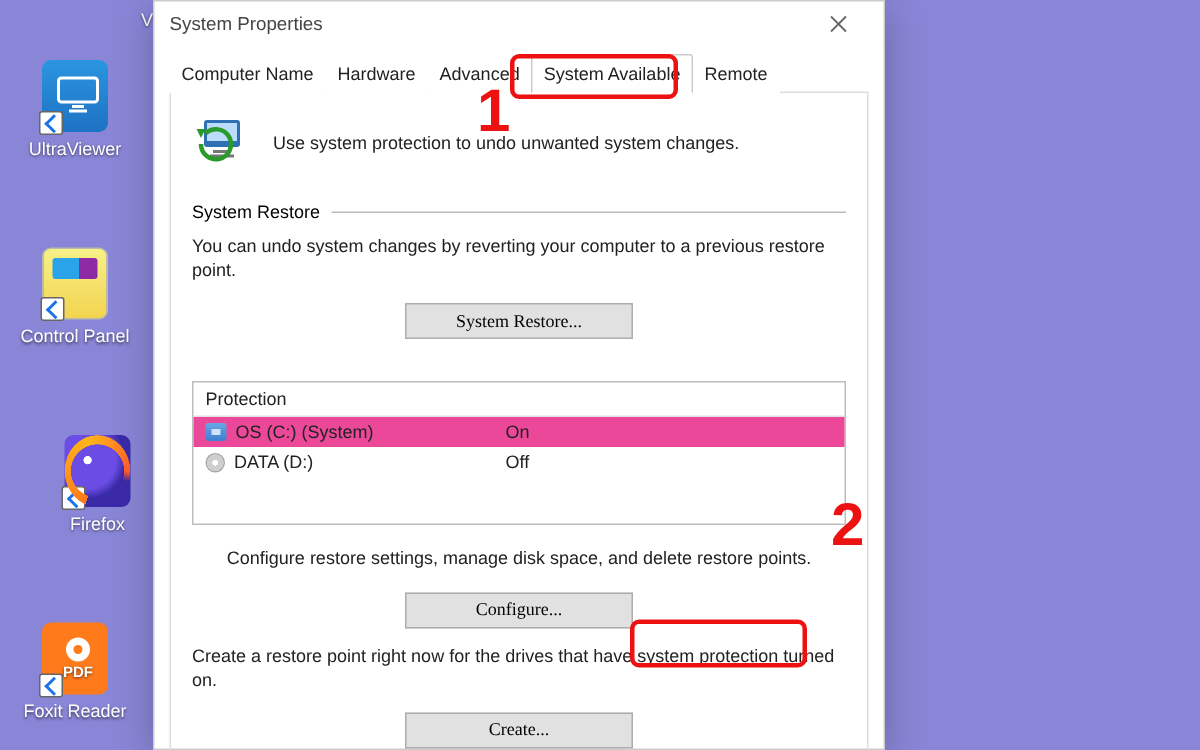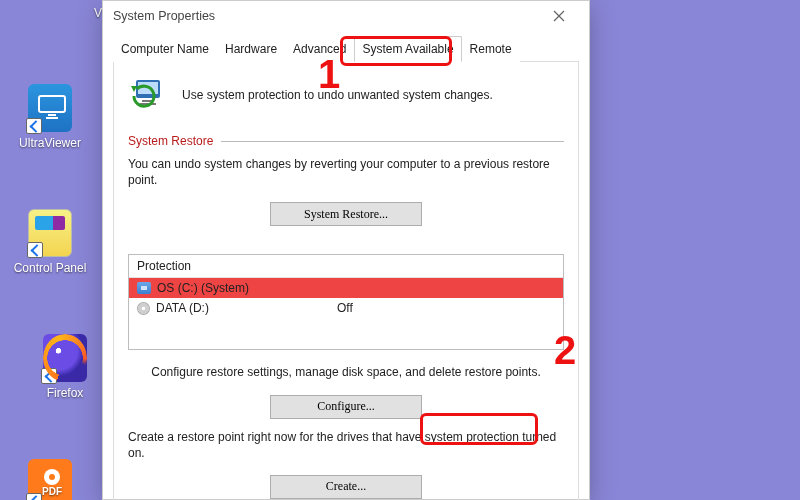--- a/index.html
+++ b/index.html
@@ -15,21 +15,20 @@
     position: relative;
   }
   
   .desktop-icon {
     position: absolute;
     width: 80px;
     text-align: center;
     color: #fff;
     text-shadow: 0 1px 2px rgba(0,0,0,.6);
     font-size: 12px;
-    margin-top: 44px;
   }
   .desktop-icon .img {
     width: 44px;
     height: 48px;
     margin: 0 auto 4px;
     border-radius: 6px;
     position: relative;
   }
   .shortcut-badge {
     position: absolute;
@@ -127,21 +126,21 @@
   .intro-icon {
     width: 42px; height: 38px;
     position: relative;
   }
   .intro-icon svg { position:absolute; inset:0; }
   .fieldset {
     margin-top: 10px;
   }
   .fieldset-legend {
     display: flex; align-items: center; gap: 8px;
-    color: #b91c1c;
+    color: #000000;
     margin-bottom: 8px;
   }
   .fieldset-legend .line { flex: 1; height:1px; background:#bbb; }
   .row2 {
     display: flex; gap: 14px; align-items:center;
     margin: 8px 0;
     flex-direction: column;
   }
   .row2 .desc { flex: 1; line-height: 1.35; color:#222; }
   .win-btn {
@@ -161,21 +160,21 @@
     margin-top: 4px;
   }
   .drive-head, .drive-row {
     display:flex;
   }
   .drive-head { border-bottom: 1px solid #e2e2e2; }
   .drive-head > div { padding:4px 8px; font-size:12px; color:#222; }
   .col-a { flex: 0 0 200px; }
   .col-b { flex: 1; }
   .drive-row > div { padding: 3px 8px; font-size:12px; display:flex; align-items:center; gap:6px;}
-  .drive-row.selected { background:#ef4444; }
+  .drive-row.selected { background:#ec4899; }
   .hdd-icon, .disc-icon {
     width:14px; height:12px; display:inline-block; position:relative;
   }
   .hdd-icon { background:linear-gradient(#6aa7e8,#3d7fcf); border-radius:2px; }
   .hdd-icon::after{content:"";position:absolute; left:4px; top:4px; width:6px;height:4px; background:#cfe2f8;}
   .disc-icon { background:radial-gradient(circle,#fff 0 20%, #cfcfcf 22% 60%, #a8a8a8 62% 100%); width:13px; height:13px; border-radius:50%; }
 
   
   .anno-box { position:absolute; border:3px solid #e11; border-radius:6px; z-index:50; pointer-events:none; }
   .anno-num { position:absolute; color:#e11; font-size: 40px; font-weight:600; font-family: "Segoe UI", Arial; z-index:50; pointer-events:none;}
@@ -270,20 +269,21 @@
       <div class="fieldset" style="margin-top:28px;">
         <div class="drive-box">
           <div class="drive-head">
             <div class="col-b">Protection</div>
           </div>
           <div class="drive-row selected">
             <div class="col-a">
                 <span class="hdd-icon"></span>
                 <span>OS (C:) (System)</span>
               </div>
+            <div class="col-b">On</div>
           </div>
           <div class="drive-row">
             <div class="col-a">
                 <span class="disc-icon"></span>
                 <span>DATA (D:)</span>
               </div>
             <div class="col-b">Off</div>
           </div>
         </div>
 

